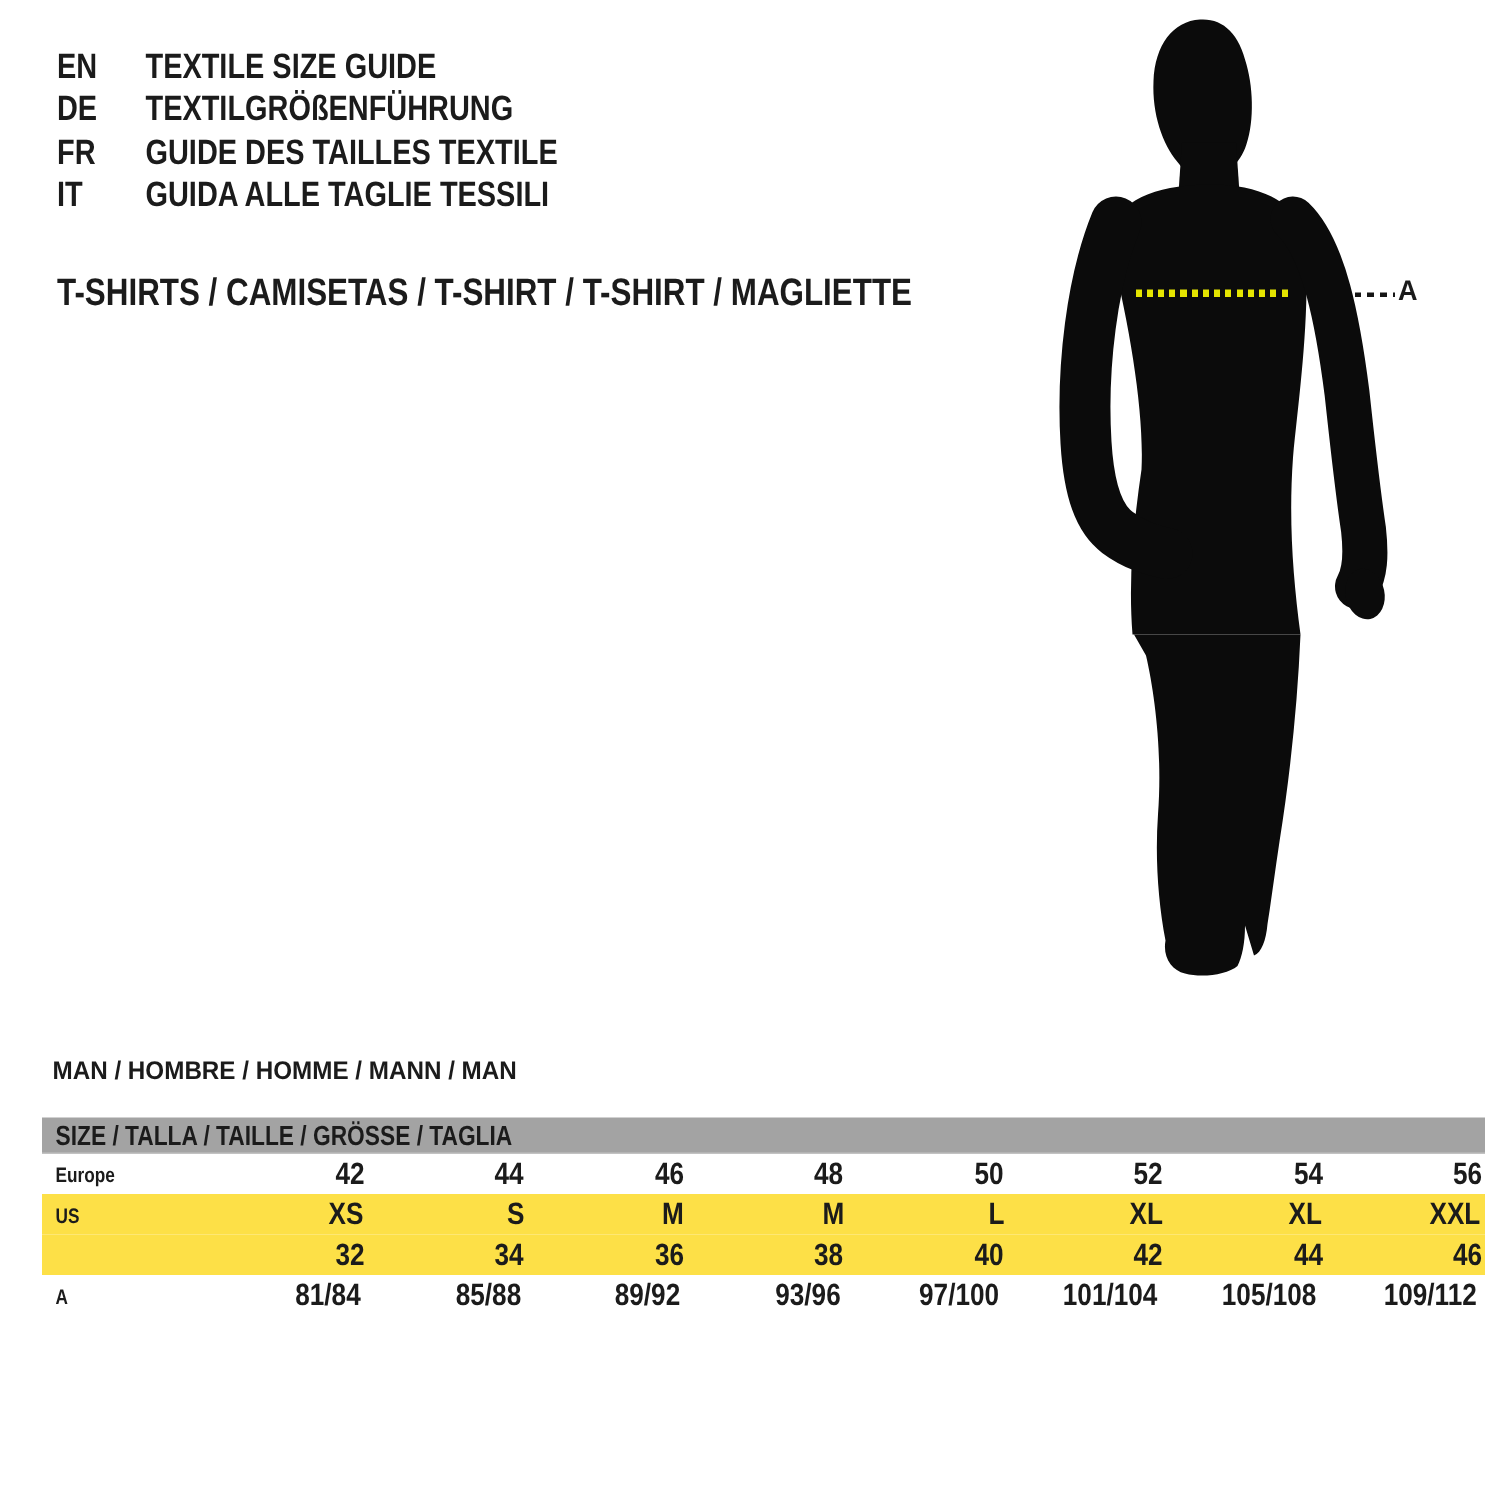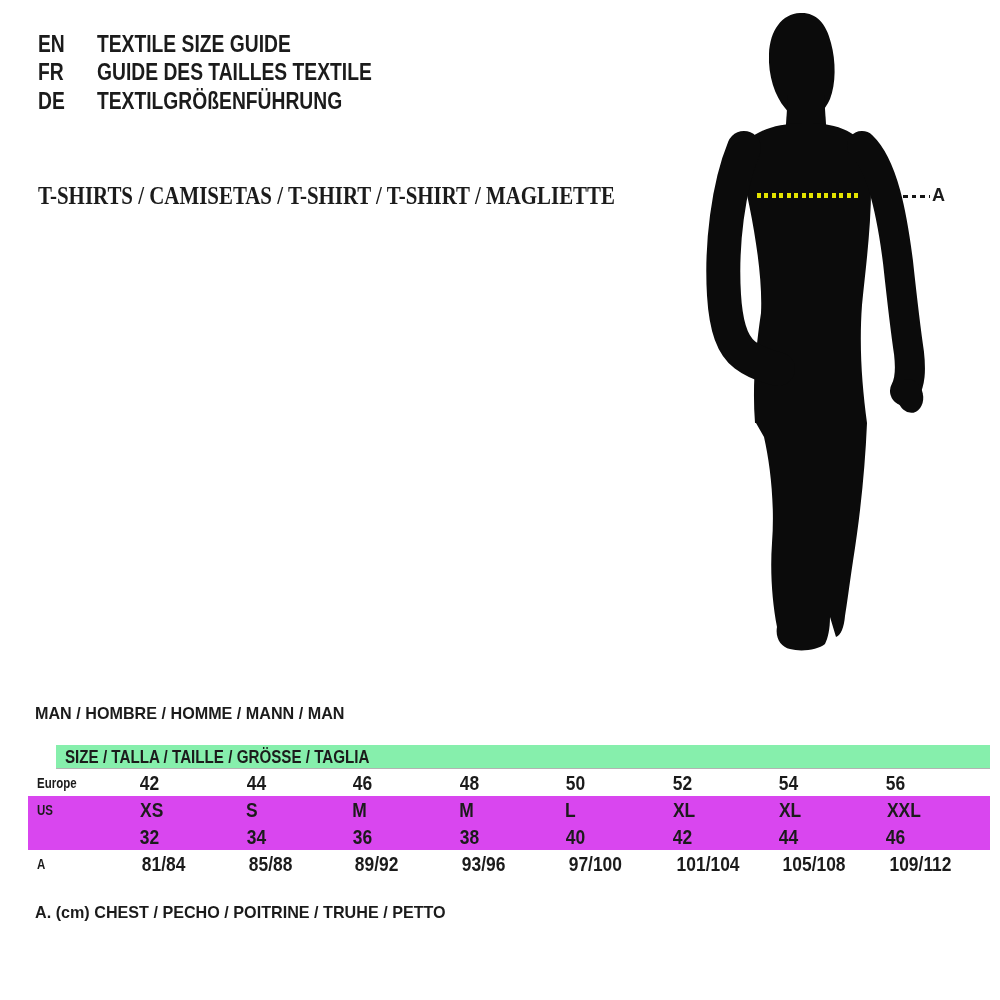--- a/index.html
+++ b/index.html
@@ -12,66 +12,70 @@
   .cx{display:inline-block;transform:scaleX(0.82);transform-origin:0 50%;white-space:nowrap;}
   .cxm{display:inline-block;transform:scaleX(0.95);transform-origin:0 50%;white-space:nowrap;}
   .cxv{display:inline-block;transform:scaleX(0.85);transform-origin:50% 50%;white-space:nowrap;}
 
   
   .lang-block{position:absolute;left:38px;top:30px;}
   .lang-row{display:flex;height:28.4px;line-height:28.4px;font-size:23.5px;}
   .lang-code{width:59px;text-decoration:underline;}
 
   
-  .categories{position:absolute;left:38px;top:181px;font-size:25.5px;font-family:Liberation Serif, serif;}
+  .categories{position:absolute;left:38px;top:181px;font-size:25.5px;}
   .categories div{height:29px;line-height:29px;}
 
   
   .silhouette{position:absolute;left:690px;top:5px;width:250px;height:655px;}
   .chest-line{
     position:absolute;left:757px;top:193px;width:104px;height:5px;
     background:repeating-linear-gradient(90deg,#e4e400 0 4px,transparent 4px 7.5px);
   }
   .pointer-dashes{
     position:absolute;left:903px;top:195px;width:27px;height:3.2px;
     background:repeating-linear-gradient(90deg,#151515 0 4.5px,transparent 4.5px 8.5px);
   }
   .measure-label{position:absolute;left:932px;top:184px;font-size:19px;}
 
   
   .man-heading{position:absolute;left:35px;top:704px;font-size:17px;height:20px;line-height:20px;}
   .size-table{position:absolute;left:28px;top:745px;width:962px;}
   .size-header-bar{
-    height:24px;line-height:24px;background:#86efac;border-bottom:1px solid #b3b3b3;
-    padding-left:9px;font-size:18.5px;box-sizing:border-box;margin-left:28px;
+    height:24px;line-height:24px;background:#a3a3a3;border-bottom:1px solid #b3b3b3;
+    padding-left:9px;font-size:18.5px;box-sizing:border-box;
   }
   .t-row{display:grid;grid-template-columns:110px repeat(8,1fr);height:27px;align-items:center;}
-  .t-row.shaded{background:#d946ef;text-decoration:underline;}
+  .t-row.shaded{background:#fde047;text-decoration:underline;}
   .t-label{padding-left:9px;font-size:14px;}
-  .t-cell{text-align:left;font-size:20.5px;}
+  .t-cell{text-align:right;font-size:20.5px;}
 
   .footnote{position:absolute;left:35px;top:903px;font-size:17px;height:20px;line-height:20px;}
 </style>
 </head>
 <body>
 
 <div class="page">
 
   <section class="lang-block">
     <div class="lang-row">
       <span class="lang-code"><span class="cx">EN</span></span>
       <span class="cx">TEXTILE SIZE GUIDE</span>
     </div>
     <div class="lang-row">
+      <span class="lang-code"><span class="cx">DE</span></span>
+      <span class="cx">TEXTILGRÖßENFÜHRUNG</span>
+    </div>
+    <div class="lang-row">
       <span class="lang-code"><span class="cx">FR</span></span>
       <span class="cx">GUIDE DES TAILLES TEXTILE</span>
     </div>
     <div class="lang-row">
-      <span class="lang-code"><span class="cx">DE</span></span>
-      <span class="cx">TEXTILGRÖßENFÜHRUNG</span>
+      <span class="lang-code"><span class="cx">IT</span></span>
+      <span class="cx">GUIDA ALLE TAGLIE TESSILI</span>
     </div>
   </section>
 
   <section class="categories">
     <div><span class="cx">T-SHIRTS / CAMISETAS / T-SHIRT / T-SHIRT / MAGLIETTE</span></div>
   </section>
 
   <svg class="silhouette" viewBox="0 0 250 655" xmlns="http://www.w3.org/2000/svg" aria-hidden="true">
     <g fill="#0b0b0b" stroke="none">
       <path d="M110,8 C92,9 80,25 79,49 C78,71 85,91 95,103 C101,111 107,115 113,115 C125,114 135,106 140,94 C146,79 146,56 141,38 C136,17 125,7 110,8 Z"></path>
@@ -137,15 +141,14 @@
       <span class="t-cell"><span class="cxv">85/88</span></span>
       <span class="t-cell"><span class="cxv">89/92</span></span>
       <span class="t-cell"><span class="cxv">93/96</span></span>
       <span class="t-cell"><span class="cxv">97/100</span></span>
       <span class="t-cell"><span class="cxv">101/104</span></span>
       <span class="t-cell"><span class="cxv">105/108</span></span>
       <span class="t-cell"><span class="cxv">109/112</span></span>
     </div>
   </div>
 
-  <div class="footnote"><span class="cxm">A. (cm) CHEST / PECHO / POITRINE / TRUHE / PETTO</span></div>
 
 </div>
 
 </body></html>

